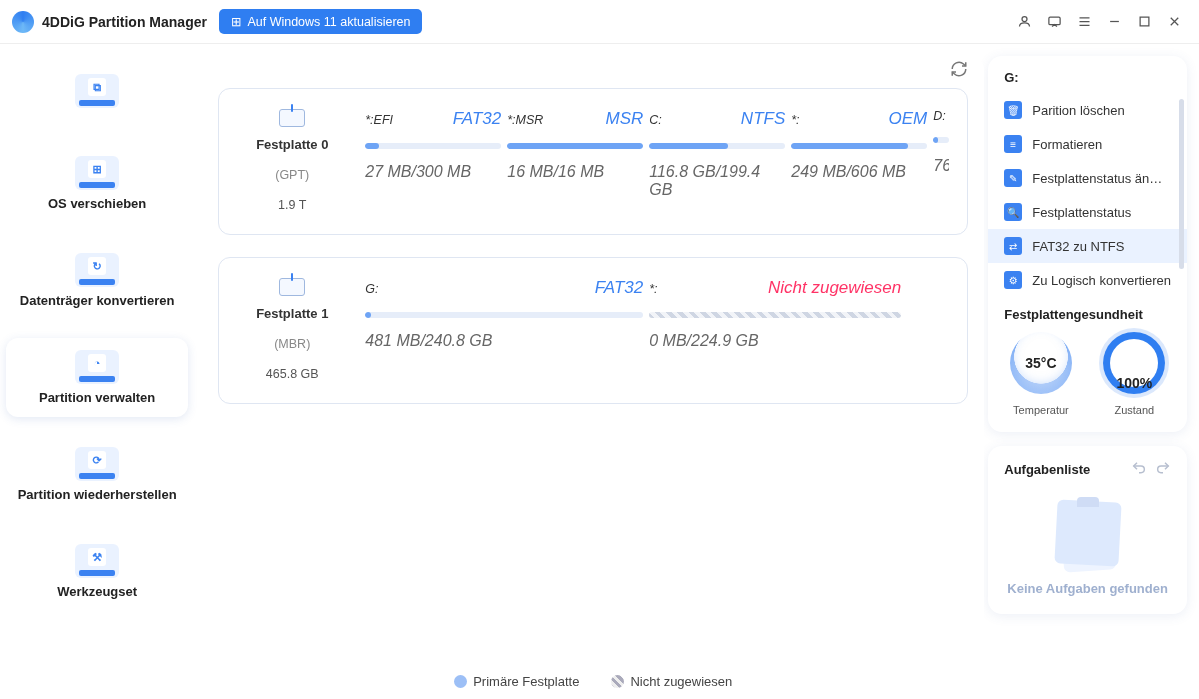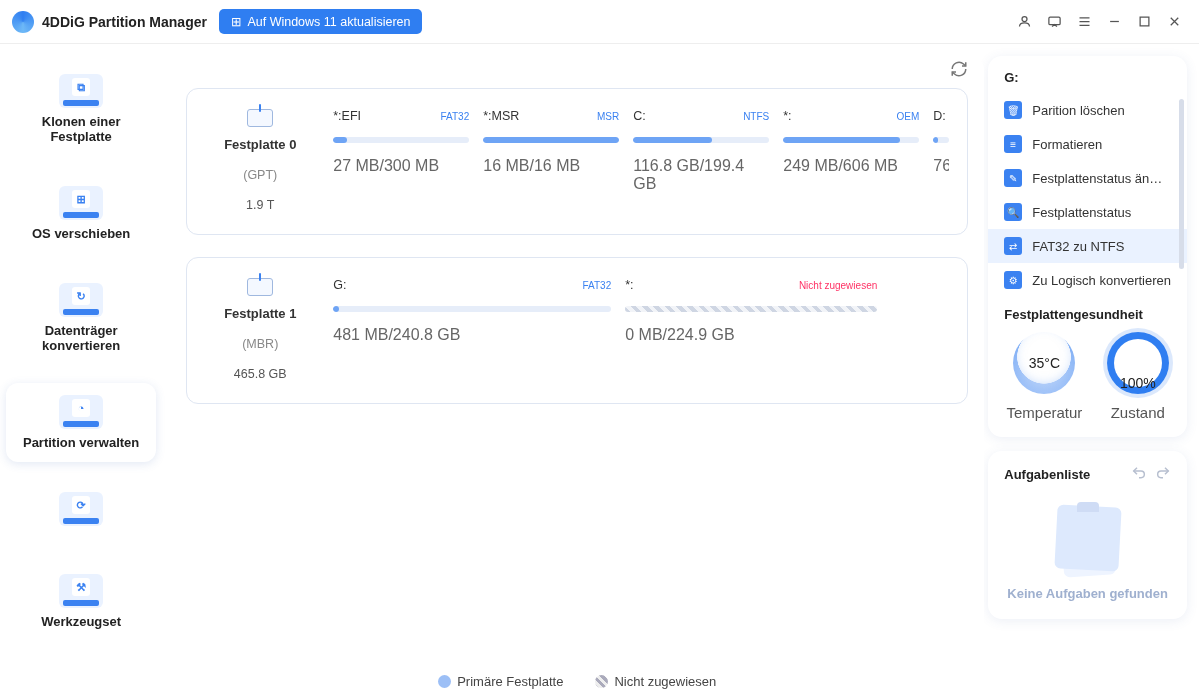--- a/index.html
+++ b/index.html
@@ -32,25 +32,25 @@
 
 .disk-card { border:1px solid #dfe6f2; border-radius:12px; padding: 20px 18px 22px 18px; margin-top: 22px; display:flex; gap:18px; }
 .disk-card:first-of-type { margin-top: 28px; }
 .disk-info { width: 110px; text-align:center; color:#333; flex-shrink:0;}
 .disk-info .drv-ic { width:26px;height:18px;margin:0 auto 10px;border:1px solid #9fb8df;border-radius:3px;position:relative;background:#f4f8ff;}
 .disk-info .drv-ic::after{content:"";position:absolute;top:-6px;left:50%;transform:translateX(-50%);width:2px;height:8px;background:#3b82f1;border-radius:2px;}
 .disk-info .name{font-weight:600;font-size:13px;}
 .disk-info .scheme{color:#888;font-size:12.5px;margin-top:16px;}
 .disk-info .size{color:#555;font-size:12.5px;margin-top:16px;}
 
-.parts { flex:1; display:flex; gap:14px; overflow:hidden; }
+.parts { flex:1; display:flex; gap:6px; overflow:hidden;font-style:italic; }
 .part { width: 136px; flex-shrink:0; }
 .part .head { display:flex; justify-content:space-between; align-items:baseline; }
 .part .label { color:#333; font-size:12.5px; }
-.part .fs { color:#3b82f1; font-size:10px; font-weight:500;}
+.part .fs { color:#3b82f1; font-size:17px; font-weight:500;}
 .part .fs.unalloc { color:#f36; }
 .bar { height:6px; border-radius:3px; background:#e6edf9; margin:14px 0 14px; position:relative; overflow:hidden;}
 .bar .fill { position:absolute; left:0; top:0; bottom:0; background:#6ea4f5; border-radius:3px; }
 .bar.un { background: repeating-linear-gradient(45deg,#cfd6e3 0 4px,#f2f4f8 4px 8px); }
 .part .usage { color:#666; font-size:16px; }
 .part.wide { width: 278px; }
 .part.wide2 { width: 252px; }
 .part.narrow { width:16px; }
 
 
@@ -65,26 +65,26 @@
 .op-list { position:relative; }
 .op-list::after{content:"";position:absolute;right:3px;top:6px;width:5px;height:170px;background:#d7dde9;border-radius:3px;}
 .op { display:flex; align-items:center; gap:10px; padding: 8px 16px; cursor:pointer; font-size:13px; color:#333; }
 .op.active { background:#eaf2ff; }
 .op .oi { width:18px;height:18px;border-radius:3px;background:#3b82f1;display:flex;align-items:center;justify-content:center;color:#fff;font-size:10px;flex-shrink:0;}
 .op .txt { white-space:nowrap; overflow:hidden; text-overflow:ellipsis; }
 
 .health-h { padding: 10px 16px 0; font-weight:600; color:#222; font-size:13px; }
 .gauges { display:flex; justify-content:space-around; padding: 10px 6px 2px; }
 .gauge { text-align:center; }
-.ring { width:62px;height:62px;border-radius:50%;display:flex;align-items:center;justify-content:center;font-weight:400;font-size:14px;color:#222;margin:0 auto 10px;position:relative;}
+.ring { width:62px;height:62px;border-radius:50%;display:flex;align-items:center;justify-content:center;font-weight:700;font-size:14px;color:#222;margin:0 auto 10px;position:relative;}
 .ring.temp { background: radial-gradient(circle at 50% 40%,#fff 55%, transparent 56%), linear-gradient(#6ea4f5,#cfe0fb); box-shadow: inset 0 -8px 12px rgba(110,164,245,.5);}
 .ring.cond { background: conic-gradient(#2f7ef1 0 360deg); box-shadow: 0 0 0 4px rgba(110,164,245,.25);}
 .ring.cond::after{content:"";position:absolute;inset:7px;background:#fff;border-radius:50%;}
 .ring.cond span{position:relative;z-index:1;margin-top:40px;}
-.gauge .gl { color:#555; font-size:15px; }
+.gauge .gl { color:#555; font-size:11px; }
 
 .tasks .card-h { display:flex; align-items:center; }
 .task-ctrls { margin-left:auto; display:flex; gap:8px; color:#b7bfcf;}
 .task-empty-ic { width:76px;height:70px;margin:14px auto 10px;position:relative;}
 .task-empty-ic .sheet{position:absolute;inset:6px 12px 0 12px;background:#eef4ff;border-radius:6px;transform:rotate(-4deg);}
 .task-empty-ic .sheet2{position:absolute;inset:0 6px 6px 6px;background:#dde9fd;border-radius:6px;transform:rotate(3deg);}
 .task-empty-ic .clip{position:absolute;top:-4px;left:50%;transform:translateX(-50%);width:22px;height:10px;background:#cfdcf5;border-radius:4px 4px 0 0;}
 .task-msg { text-align:center; color:#9fb0cf; font-weight:600; padding: 0 8px 4px; font-size:13px;}
 
 </style>
@@ -133,21 +133,20 @@
     </div>
 </div>
 
 <div class="row">
 
   <div class="sidebar" id="sidebar">
       <div class="sb-item">
         <div class="sb-icon">
           <div class="inner">⧉</div>
         </div>
-    <div class="sb-label">Klonen einer Festplatte</div>
       </div>
       <div class="sb-item">
         <div class="sb-icon">
           <div class="inner">⊞</div>
         </div>
     <div class="sb-label">OS verschieben</div>
       </div>
       <div class="sb-item">
         <div class="sb-icon">
           <div class="inner">↻</div>
@@ -157,20 +156,21 @@
       <div class="sb-item active">
         <div class="sb-icon">
           <div class="inner">◔</div>
         </div>
     <div class="sb-label">Partition verwalten</div>
       </div>
       <div class="sb-item">
         <div class="sb-icon">
           <div class="inner">⟳</div>
         </div>
+    <div class="sb-label">Partition wiederherstellen</div>
       </div>
       <div class="sb-item">
         <div class="sb-icon">
           <div class="inner">⚒</div>
         </div>
     <div class="sb-label">Werkzeugset</div>
       </div>
     </div>
 
   <div class="main">

